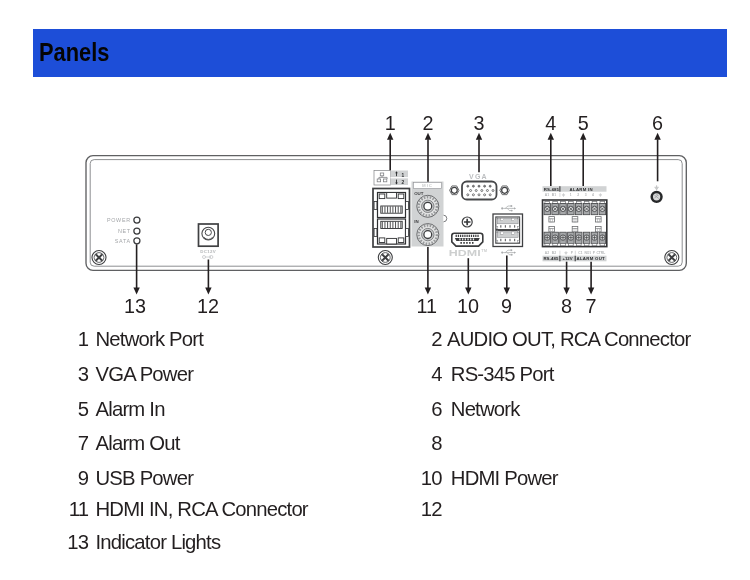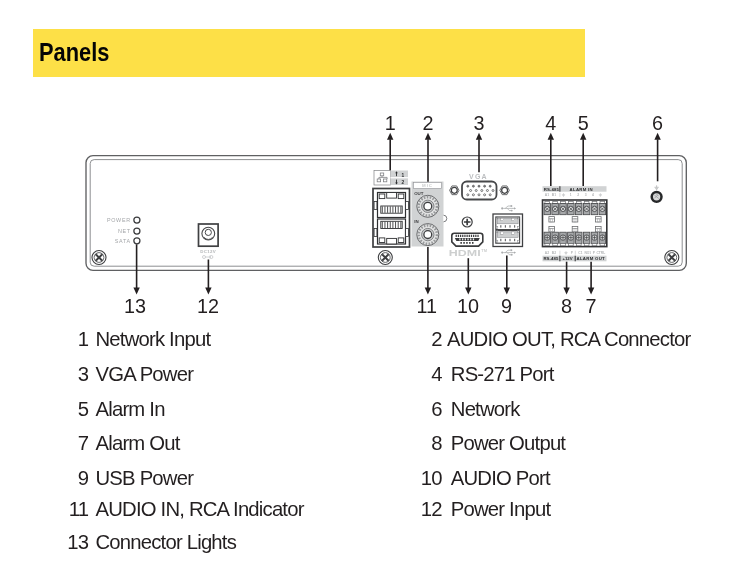--- a/index.html
+++ b/index.html
@@ -1,18 +1,18 @@
 <!DOCTYPE html>
 <html><head>
 <meta charset="utf-8">
 <style>
 html,body{margin:0;padding:0;background:#fff}
 body{width:750px;height:580px;position:relative;overflow:hidden;
  font-family:"Liberation Sans",sans-serif;color:#231f20}
-.titlebar{position:absolute;left:33px;top:29px;width:552px;height:48px;background:#fde047}
+.titlebar{position:absolute;left:33px;top:29px;width:694px;height:48px;background:#1d4ed8}
 .titlebar span{position:absolute;left:5.5px;top:9.5px;font-size:26px;line-height:26px;font-weight:bold;
  color:#050505;transform:scaleX(0.84);transform-origin:0 50%;white-space:nowrap;letter-spacing:0}
 svg.diag{position:absolute;left:0;top:100px}
 .row{position:absolute;left:0;width:750px;height:20px;font-size:20.3px;line-height:20.3px;
  letter-spacing:-0.8px;white-space:nowrap}
 .num{position:absolute;width:88.3px;text-align:right;top:0}
 .lab{position:absolute;top:0}
 </style>
 </head>
 <body>
@@ -308,50 +308,48 @@
 <text x="506.6" y="312.7" font-size="19.8" fill="#231f20" text-anchor="middle">9</text>
 <path d="M566.6,261.7V288.1" stroke="#231f20" stroke-width="1.6" fill="none"></path>
     <path d="M566.6,294.6l3.2,-7h-6.4z" fill="#231f20"></path>
 <text x="566.6" y="312.7" font-size="19.8" fill="#231f20" text-anchor="middle">8</text>
 <path d="M591.1,261.7V288.1" stroke="#231f20" stroke-width="1.6" fill="none"></path>
     <path d="M591.1,294.6l3.2,-7h-6.4z" fill="#231f20"></path>
 <text x="591.1" y="312.7" font-size="19.8" fill="#231f20" text-anchor="middle">7</text>
 </svg>
 <div class="row" style="top:329.0px">
     <span class="num" style="left:0">1</span>
-    <span class="lab" style="left:95.5px">Network Input</span>
+    <span class="lab" style="left:95.5px">Network Port</span>
     <span class="num" style="left:353.5px">2</span>
     <span class="lab" style="left:447px">AUDIO OUT, RCA Connector</span>
   </div>
 <div class="row" style="top:363.7px">
     <span class="num" style="left:0">3</span>
     <span class="lab" style="left:95.5px">VGA Power</span>
     <span class="num" style="left:353.5px">4</span>
-    <span class="lab" style="left:450.8px">RS-271 Port</span>
+    <span class="lab" style="left:450.8px">RS-345 Port</span>
   </div>
 <div class="row" style="top:398.5px">
     <span class="num" style="left:0">5</span>
     <span class="lab" style="left:95.5px">Alarm In</span>
     <span class="num" style="left:353.5px">6</span>
     <span class="lab" style="left:450.8px">Network</span>
   </div>
 <div class="row" style="top:433.3px">
     <span class="num" style="left:0">7</span>
     <span class="lab" style="left:95.5px">Alarm Out</span>
     <span class="num" style="left:353.5px">8</span>
-    <span class="lab" style="left:450.8px">Power Output</span>
   </div>
 <div class="row" style="top:467.9px">
     <span class="num" style="left:0">9</span>
     <span class="lab" style="left:95.5px">USB Power</span>
     <span class="num" style="left:353.5px">10</span>
-    <span class="lab" style="left:450.8px">AUDIO Port</span>
+    <span class="lab" style="left:450.8px">HDMI Power</span>
   </div>
 <div class="row" style="top:498.9px">
     <span class="num" style="left:0">11</span>
-    <span class="lab" style="left:95.5px">AUDIO IN, RCA Indicator</span>
+    <span class="lab" style="left:95.5px">HDMI IN, RCA Connector</span>
     <span class="num" style="left:353.5px">12</span>
-    <span class="lab" style="left:450.8px">Power Input</span>
   </div>
 <div class="row" style="top:531.7px">
     <span class="num" style="left:0">13</span>
-    <span class="lab" style="left:95.5px">Connector Lights</span>
+    <span class="lab" style="left:95.5px">Indicator Lights</span>
   </div>
 
 </body></html>

